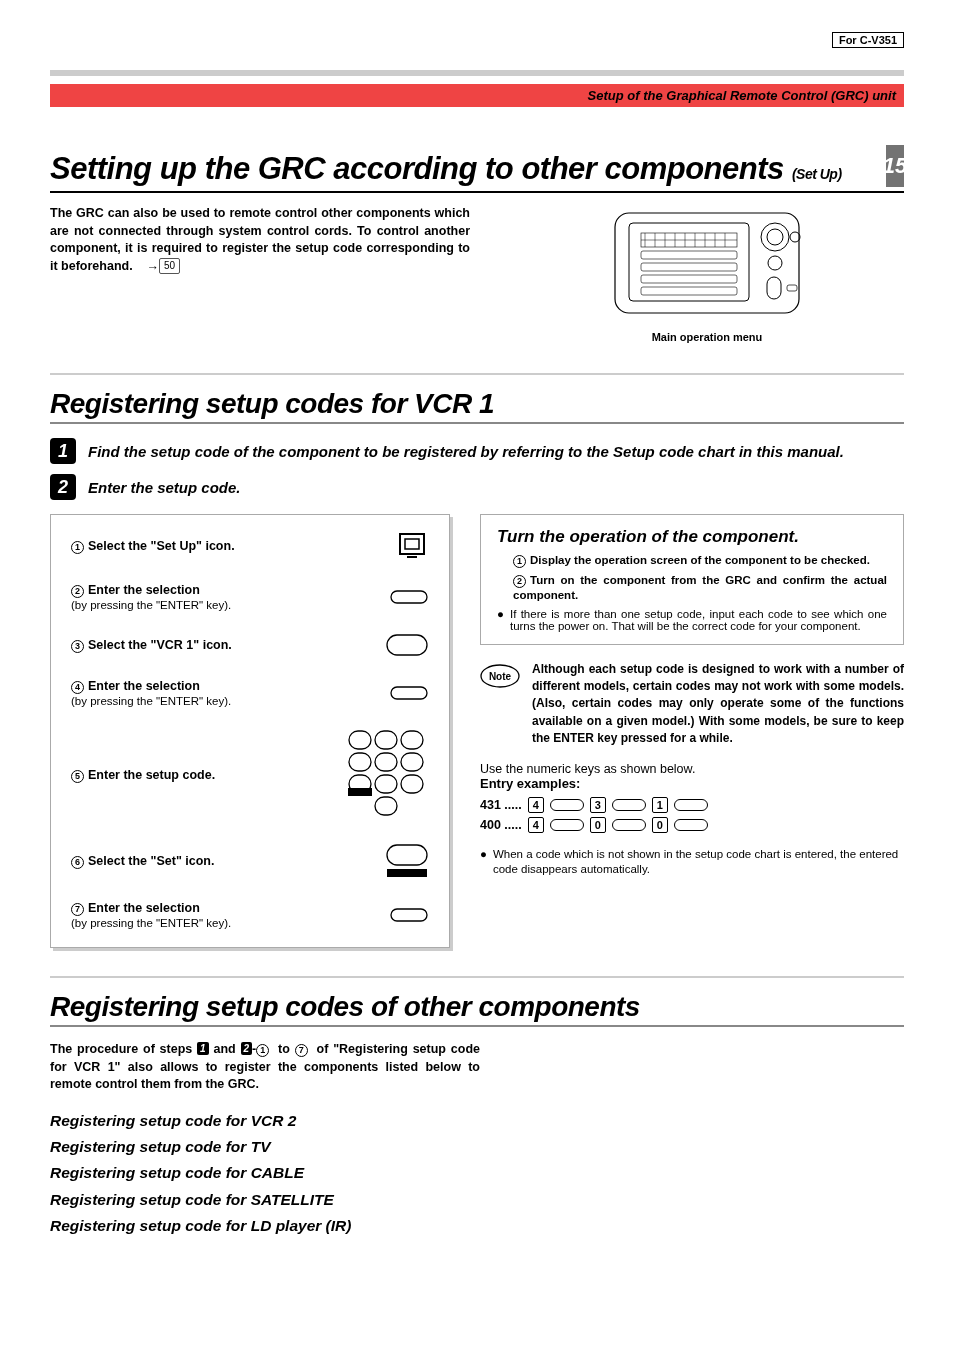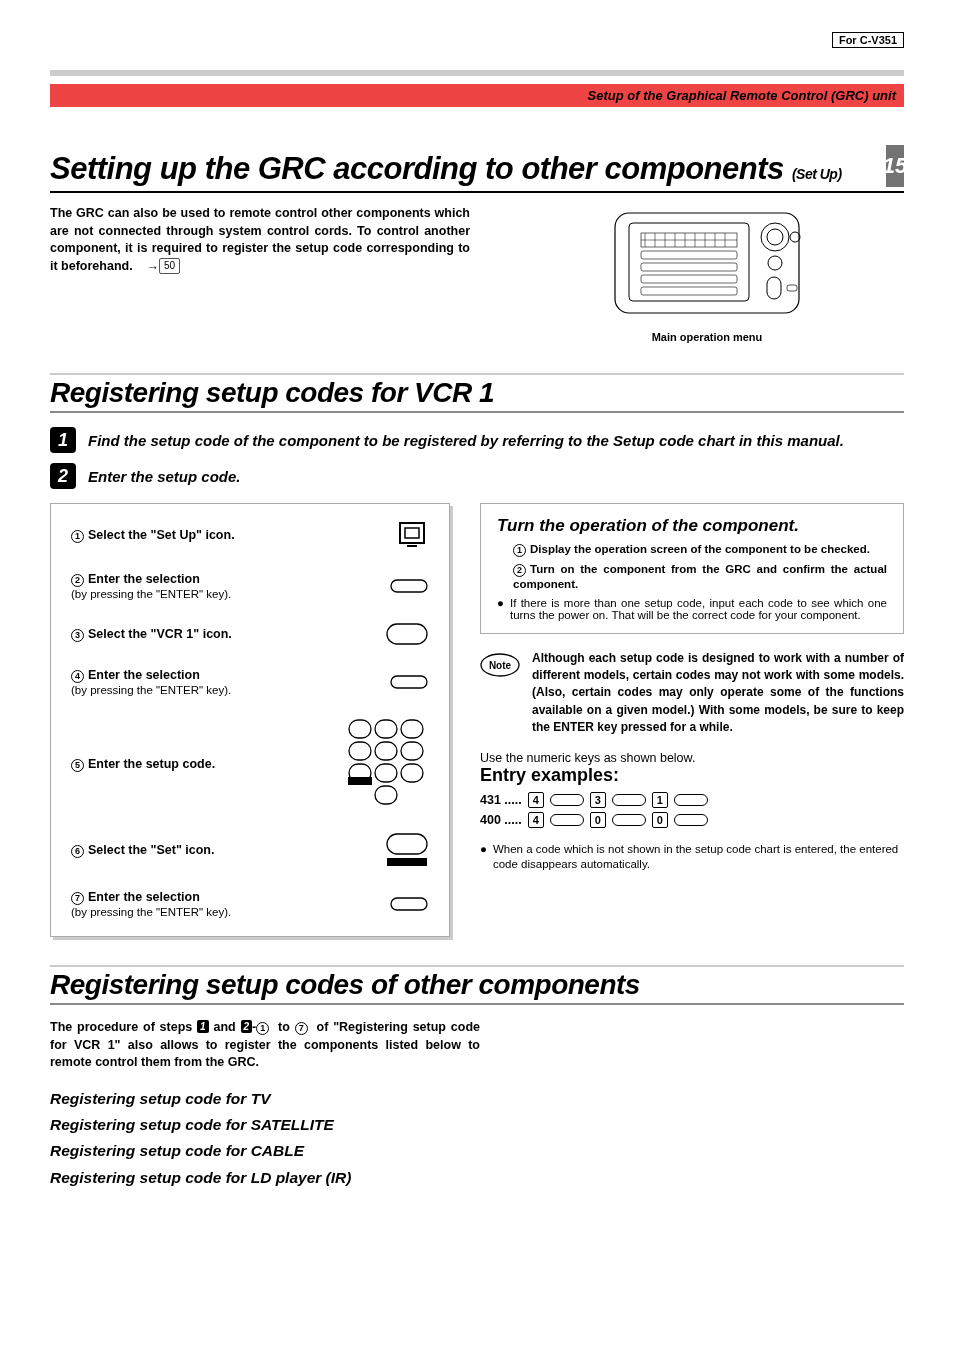--- a/index.html
+++ b/index.html
@@ -12,21 +12,21 @@
   .title1-row { display: flex; align-items: flex-end; justify-content: space-between; border-bottom: 2px solid #000; padding-bottom: 4px; margin-bottom: 12px; }
   .title1 { font-size: 31px; font-weight: 900; font-style: italic; letter-spacing: -0.5px; margin-top: 28px; }
   .title1 small { font-size: 14px; font-weight: bold; font-style: italic; }
   .pagenum-box { background: #737373; color: #fff; font-size: 22px; font-style: italic; font-weight: bold; width: 18px; height: 42px; display: flex; align-items: center; justify-content: center; margin-left: 20px; flex: none; }
   .intro-row { display: flex; gap: 40px; margin-bottom: 30px; }
   .intro-text { width: 420px; font-size: 12.5px; font-weight: bold; line-height: 1.4; text-align: justify; }
   .refbox { display: inline-block; border: 1px solid #555; border-radius: 2px; font-size: 10px; padding: 0 4px; font-weight: normal; vertical-align: 1px; }
   .device-fig { flex: 1; text-align: center; }
   .device-fig svg { width: 200px; height: 120px; }
   .figcap { font-size: 11px; font-weight: bold; margin-top: 2px; }
-  .title2 { font-size: 28px; font-weight: 900; font-style: italic; border-bottom: 2px solid #888; padding-bottom: 2px; border-top: 2px solid #ccc; padding-top:2px; margin-top: 10px; margin-bottom: 14px; letter-spacing: -0.5px; }
+  .title2 { font-size: 28px; font-weight: 900; font-style: italic; border-bottom: 2px solid #888; padding-bottom: 2px; border-top: 2px solid #ccc; padding-top:13px; margin-top: 10px; margin-bottom: 14px; letter-spacing: -0.5px; }
   .step-row { display: flex; align-items: center; gap: 12px; margin-bottom: 10px; }
   .step-badge { background: #000; color: #fff; width: 26px; height: 26px; border-radius: 4px; font-size: 18px; font-weight: bold; font-style: italic; display: flex; align-items: center; justify-content: center; flex: none; }
   .step-text { font-size: 15px; font-weight: bold; font-style: italic; }
   .two-col { display: flex; gap: 30px; align-items: flex-start; }
   .panel-left { border: 1px solid #aaa; box-shadow: 3px 3px 0 #ccc; padding: 16px 20px 18px 20px; width: 400px; font-size: 12px; }
   .pstep { display: flex; justify-content: space-between; align-items: center; margin-bottom: 22px; gap: 10px; }
   .pstep:last-child { margin-bottom: 0; }
   .pstep-text strong { font-weight: bold; font-size: 12.5px; }
   .sub { font-size: 11.5px; display: block; margin-top: 1px; }
   .circ-num { display:inline-block; width:13px; height:13px; border:1.2px solid #000; border-radius:50%; font-size:9px; line-height:11px; text-align:center; font-weight:bold; margin-right:4px; vertical-align:0; }
@@ -36,21 +36,21 @@
   .check-box { border: 1px solid #aaa; padding: 12px 16px; margin-bottom: 16px; }
   .check-title { font-size: 17px; font-weight: bold; font-style: italic; margin-bottom: 6px; }
   .check-box p { margin-bottom: 4px; line-height: 1.35; text-align: justify; }
   .check-box .bold { font-weight: bold; font-size: 11.5px; padding-left: 16px; }
   .bullet-line { display:flex; gap:6px; font-size:11.5px; margin-top:4px; text-align: justify; }
   .note-row { display:flex; gap:12px; align-items:flex-start; margin-bottom:14px; }
   .note-badge { width: 40px; flex:none; margin-top:2px; }
   .note-badge svg { display:block; }
   .note-text { font-size: 12px; font-weight: bold; line-height:1.45; text-align: justify; }
   .plain { font-size: 12.5px; margin-bottom: 0; }
-  .entry-title { font-size: 18px; font-weight: bold; margin-bottom:6px; }
+  .entry-title { font-size: 13px; font-weight: bold; margin-bottom:6px; }
   .entry-row { display:flex; align-items:center; gap:6px; font-size:12.5px; font-weight:bold; margin-bottom:4px; }
   .keycap { border:1.3px solid #000; border-radius:2px; width:16px; height:16px; font-size:11px; display:inline-flex; align-items:center; justify-content:center; font-weight:bold; }
   .oval-sm { width:34px; height:12px; border:1.2px solid #000; border-radius:7px; display:inline-block; }
   .auto-note { font-size: 11.5px; margin-top:14px; display:flex; gap:6px; line-height:1.35; }
   .other-intro { font-size:12.5px; font-weight:bold; width:430px; text-align:justify; line-height:1.4; margin-bottom:14px; }
   .inline-badge { background:#000; color:#fff; border-radius:2px; font-size:10px; font-weight:bold; font-style:italic; padding:0 3px; display:inline-block; line-height:13px; vertical-align:1px; }
   .reg-list { font-size:15.5px; font-weight:bold; font-style:italic; line-height:1.7; }
 </style>
 </head>
 <body>
@@ -242,19 +242,20 @@
     </div>
   </div>
 
   <div class="title2" style="margin-top:28px;">Registering setup codes of other components</div>
 
   <div class="other-intro">
     <span>The procedure of steps </span><span class="inline-badge">1</span><span> and </span><span class="inline-badge">2</span><span>-</span><span class="circ-num" style="vertical-align:0;">1</span><span> to </span><span class="circ-num">7</span><span> of "Registering setup code for VCR 1" also allows to register the components listed below to remote control them from the GRC.</span>
   </div>
 
   <div class="reg-list">
+    <div>Registering setup code for VCR 2</div>
     <div>Registering setup code for TV</div>
+    <div>Registering setup code for CABLE</div>
     <div>Registering setup code for SATELLITE</div>
-    <div>Registering setup code for CABLE</div>
     <div>Registering setup code for LD player (IR)</div>
   </div>
 
 </div>
 
 </body></html>

